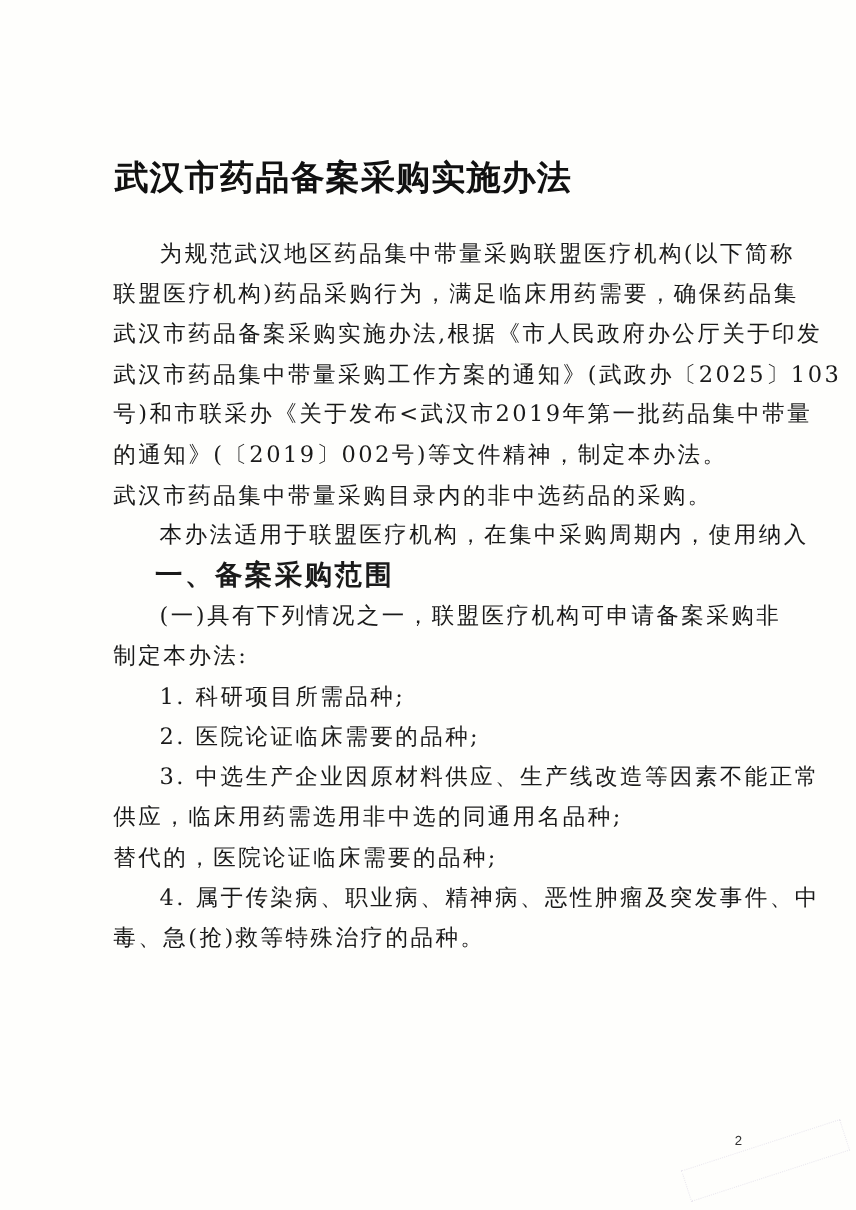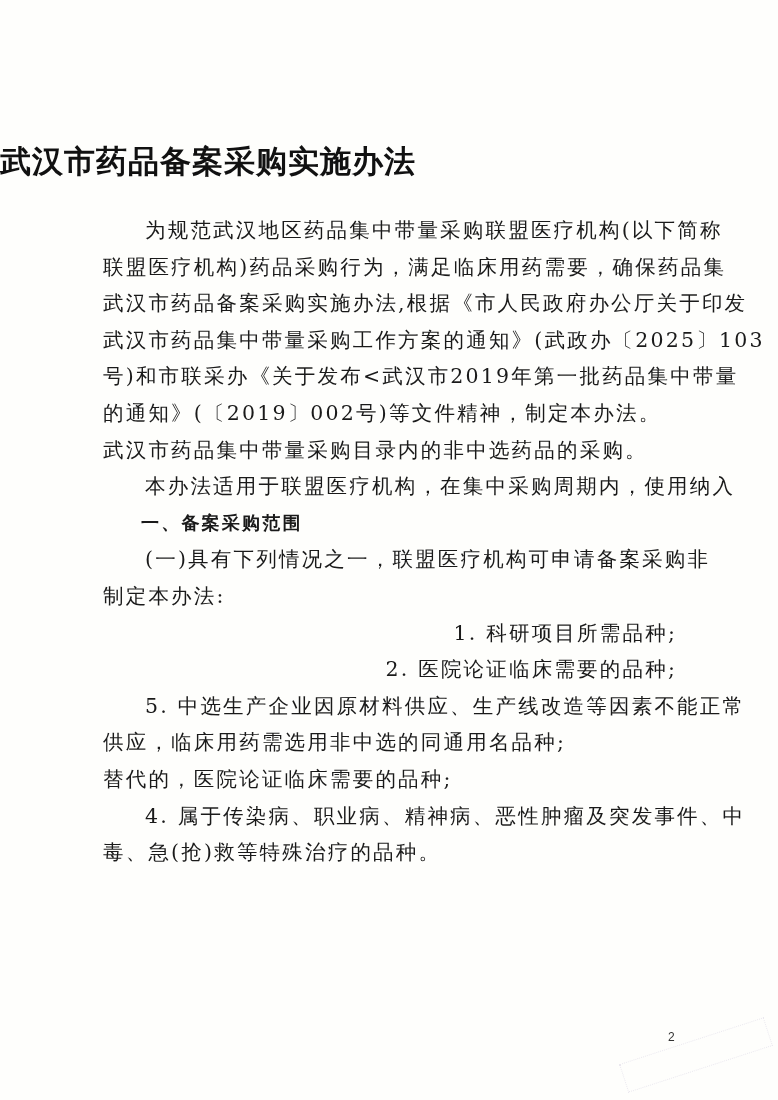--- a/index.html
+++ b/index.html
@@ -19,20 +19,21 @@
       position: absolute;
       left: 0; top: 0;
       width: 778px; height: 1100px;
       background: #fefefc;
     }
     .title {
       position: absolute;
       top: 141px;
       left: 0;
       width: 624px;
+      text-align: center;
       font-size: 31px;
       font-weight: bold;
       letter-spacing: 1px;
       font-family: "DejaVu Serif", "Liberation Serif", serif;
       color: #111;
     }
     .body-text {
       position: absolute;
       left: 103px;
       top: 212px;
@@ -40,25 +41,25 @@
       font-size: 20.5px;
       line-height: 36.6px;
       letter-spacing: 2.2px;
       color: #1a1a1a;
     }
     .line {
       display: block;
       white-space: nowrap;
       height: 36.6px;
     }
-    .indent { padding-left: 42px; text-align: right; }
+    .indent { padding-left: 42px; }
     .heading {
       font-family: "DejaVu Sans", "Liberation Sans", sans-serif;
       font-weight: bold;
-      font-size: 18px;
+      font-size: 25px;
       padding-left: 38px;
     }
     .page-number {
       position: absolute;
       left: 668px;
       top: 1030px;
       font-size: 12px;
       color: #333;
       font-family: "Liberation Sans", sans-serif;
     }
@@ -103,21 +104,21 @@
       <span class="line">制定本办法:</span>
     </div>
 
     <div>
       <span class="line indent">1. 科研项目所需品种;</span>
     </div>
     <div>
       <span class="line indent">2. 医院论证临床需要的品种;</span>
     </div>
     <div>
-      <span class="line indent">5. 中选生产企业因原材料供应、生产线改造等因素不能正常</span>
+      <span class="line indent">3. 中选生产企业因原材料供应、生产线改造等因素不能正常</span>
       <span class="line">供应，临床用药需选用非中选的同通用名品种;</span>
     </div>
     <div>
       <span class="line">替代的，医院论证临床需要的品种;</span>
     </div>
     <div>
       <span class="line indent">4. 属于传染病、职业病、精神病、恶性肿瘤及突发事件、中</span>
       <span class="line">毒、急(抢)救等特殊治疗的品种。</span>
     </div>
   </div>

